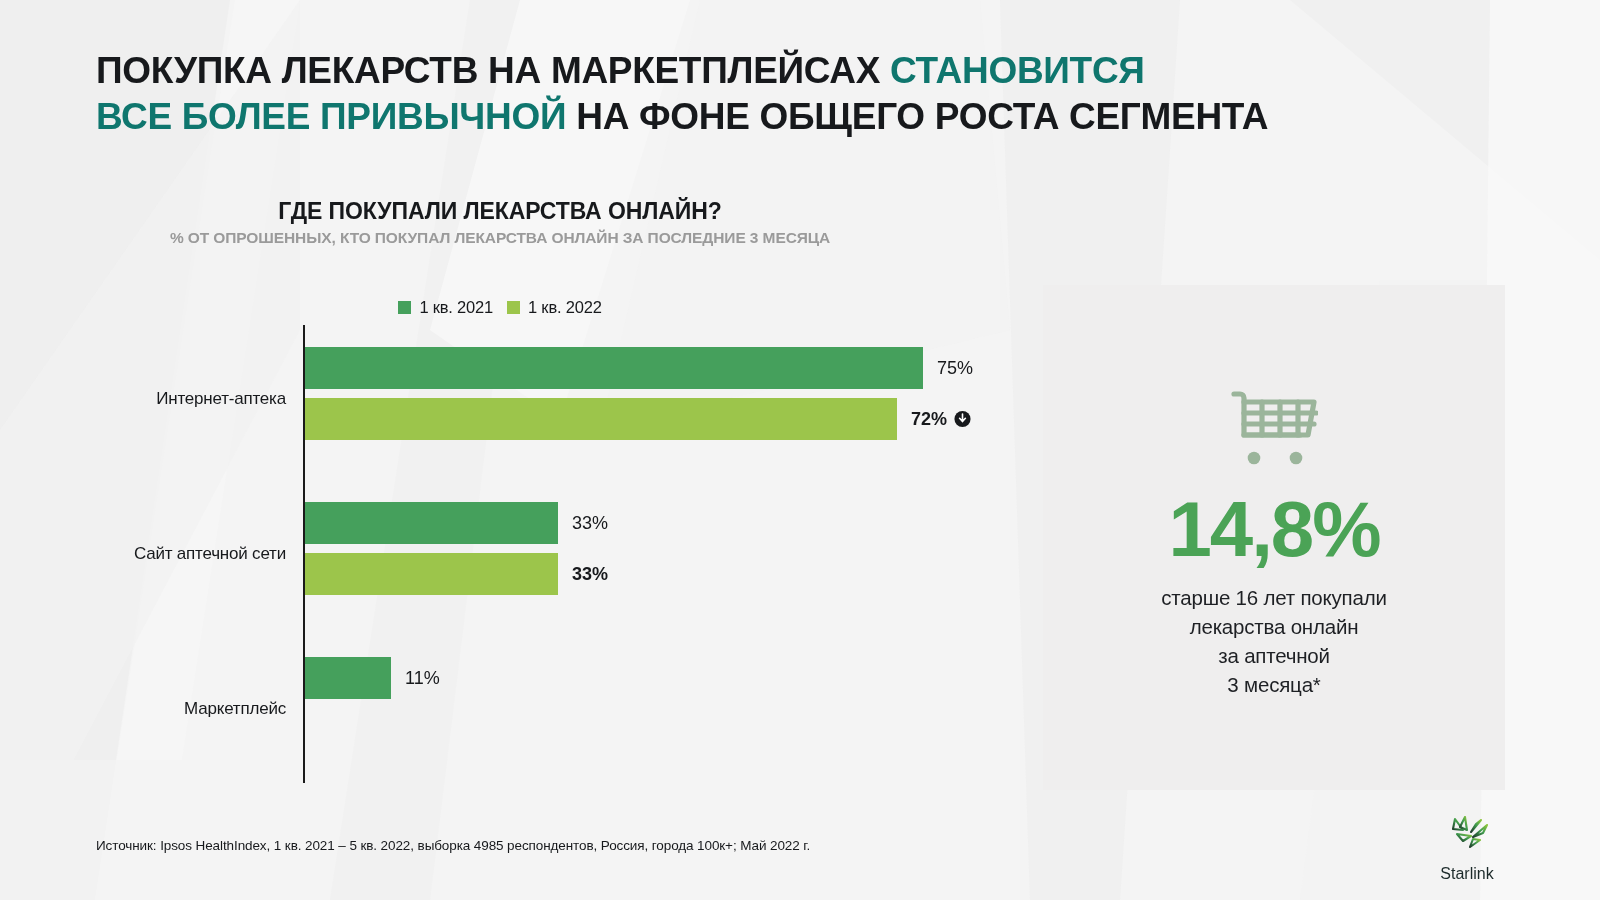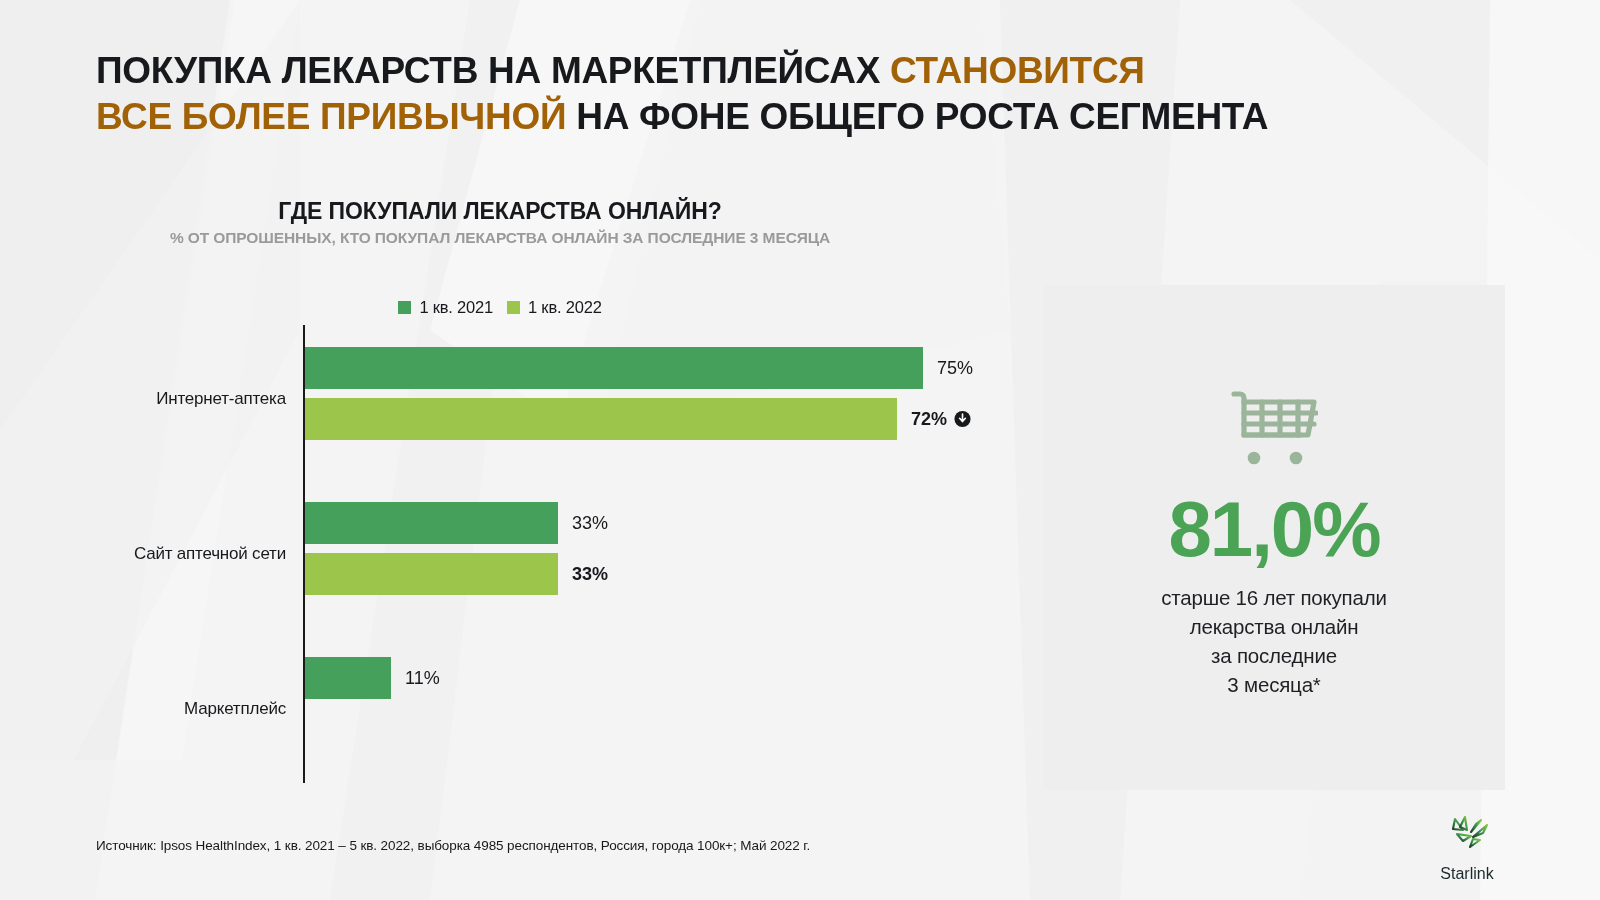--- a/index.html
+++ b/index.html
@@ -14,21 +14,21 @@
   
   #bg-decor { position:absolute; inset:0; width:1600px; height:900px; z-index:0; }
 
   
   #title-block {
     position:absolute; left:96px; top:48px; width:1330px; z-index:3;
     font-size:37px; font-weight:bold; line-height:1.24;
     letter-spacing:-0.3px; color:#17191c;
     text-transform:uppercase;
   }
-  #title-block .accent { color:#a16207; }
+  #title-block .accent { color:#0f766e; }
   #title-line1, #title-line2 { white-space:nowrap; }
 
   
   #chart-title {
     position:absolute; left:0px; top:198px; width:1000px; text-align:center; z-index:3;
     font-size:23px; font-weight:bold; color:#17191c; letter-spacing:-0.1px;
     text-transform:uppercase;
   }
   #chart-subtitle {
     position:absolute; left:0px; top:229px; width:1000px; text-align:center; z-index:3;
@@ -198,25 +198,25 @@
         <path d="M14 23 h72"></path>
         <path d="M14 34 h70"></path>
         <path d="M32 12 v33"></path>
         <path d="M50 12 v33"></path>
         <path d="M68 12 v33"></path>
       </g>
       <circle cx="24" cy="68" r="6.3" fill="#9bb59b"></circle>
       <circle cx="66" cy="68" r="6.3" fill="#9bb59b"></circle>
     </svg>
   </div>
-  <div id="stat-big">81,0%</div>
+  <div id="stat-big">14,8%</div>
   <div id="stat-desc">
     <div>старше 16 лет покупали</div>
     <div>лекарства онлайн</div>
-    <div>за последние</div>
+    <div>за аптечной</div>
     <div>3 месяца*</div>
   </div>
 </div>
 
 <div id="source-note">Источник: Ipsos HealthIndex, 1 кв. 2021 – 5 кв. 2022, выборка 4985 респондентов, Россия, города 100к+; Май 2022 г.</div>
 
 <div id="brand-logo">
   <svg width="48" height="34" viewBox="0 0 48 34">
     <defs>
       <linearGradient id="slg" x1="0" y1="1" x2="1" y2="0">

